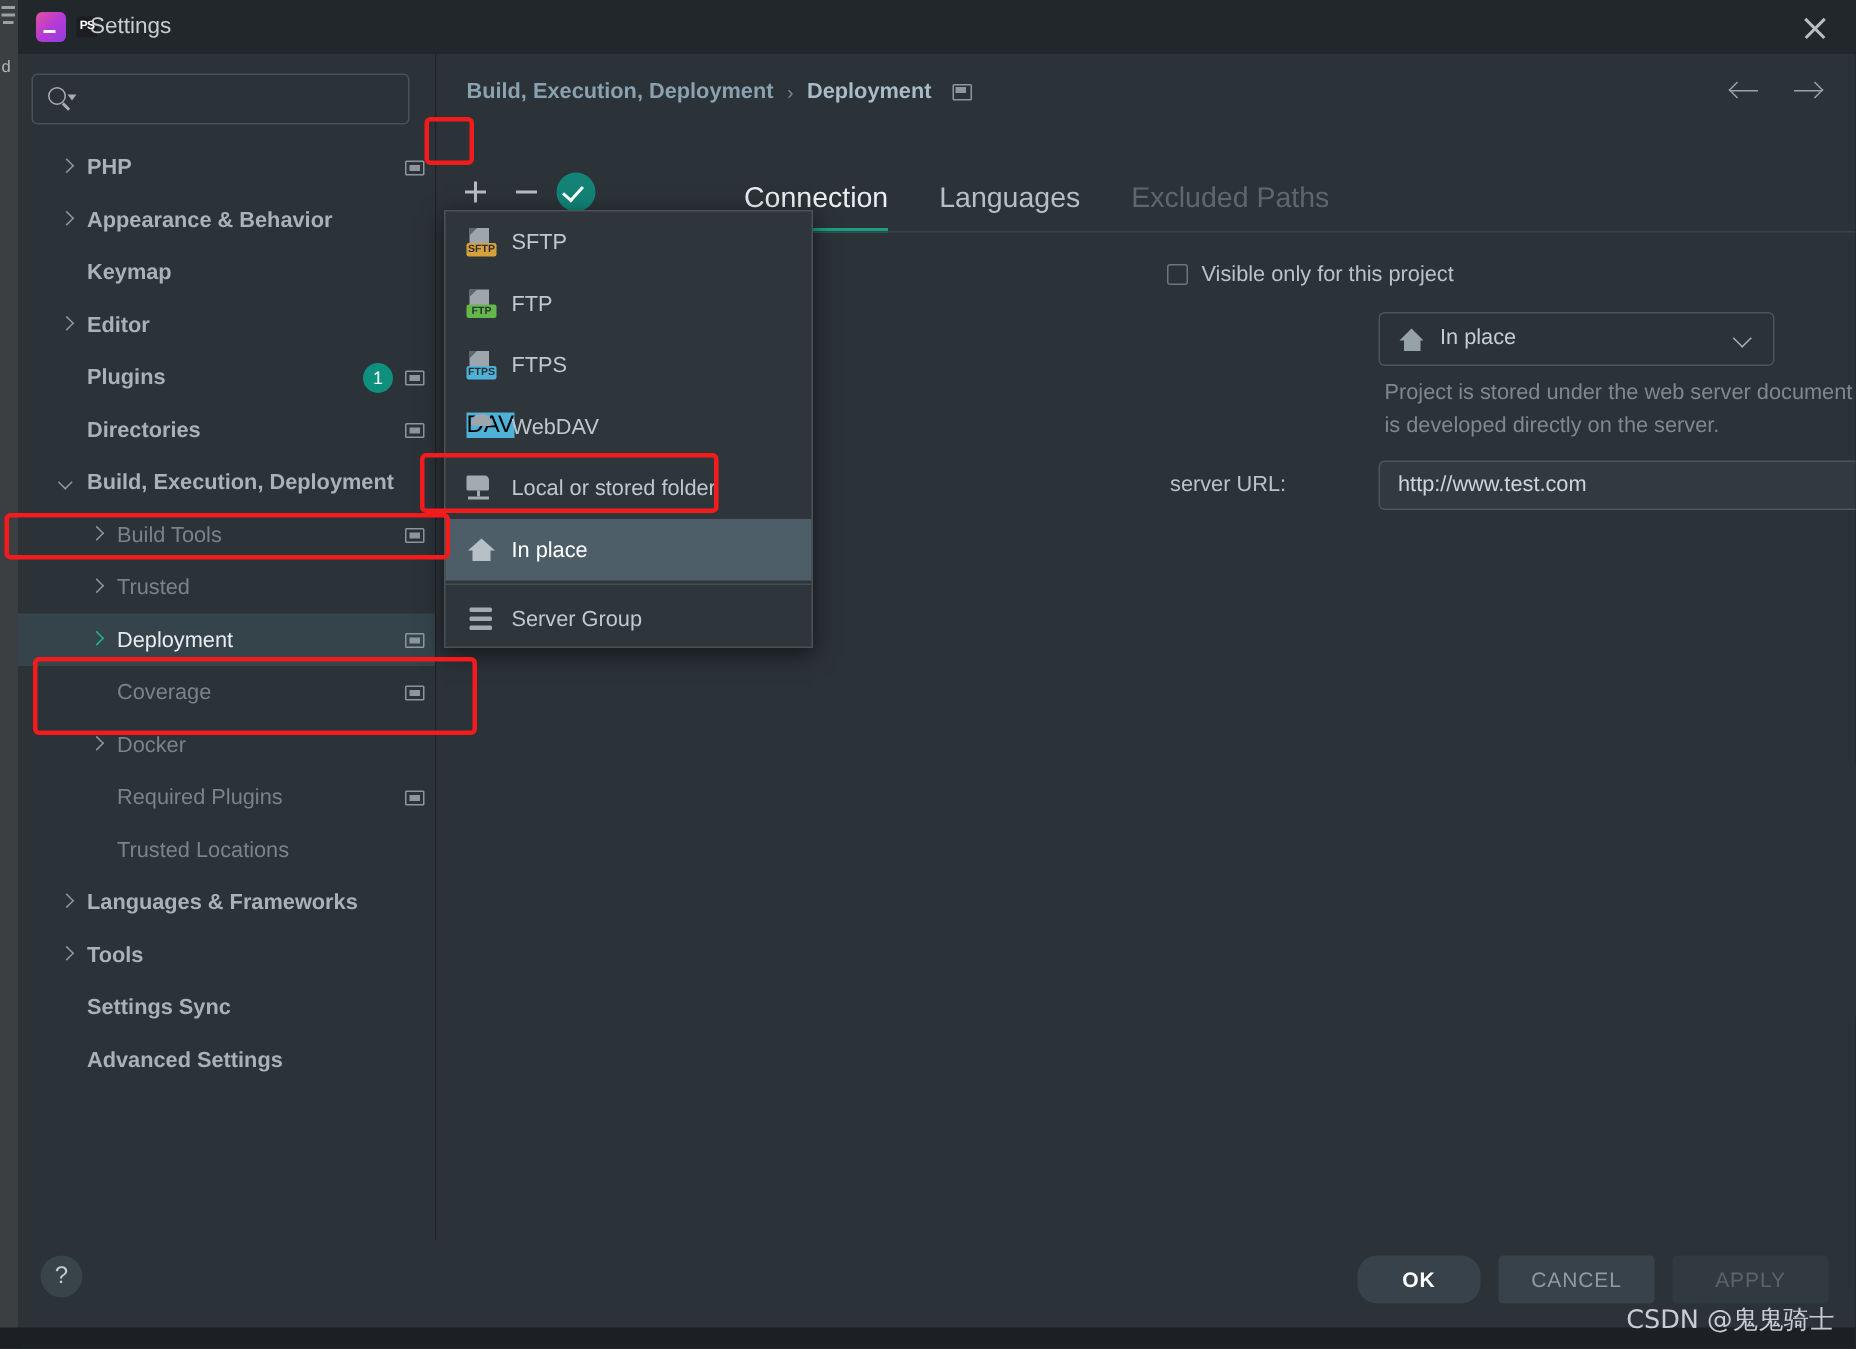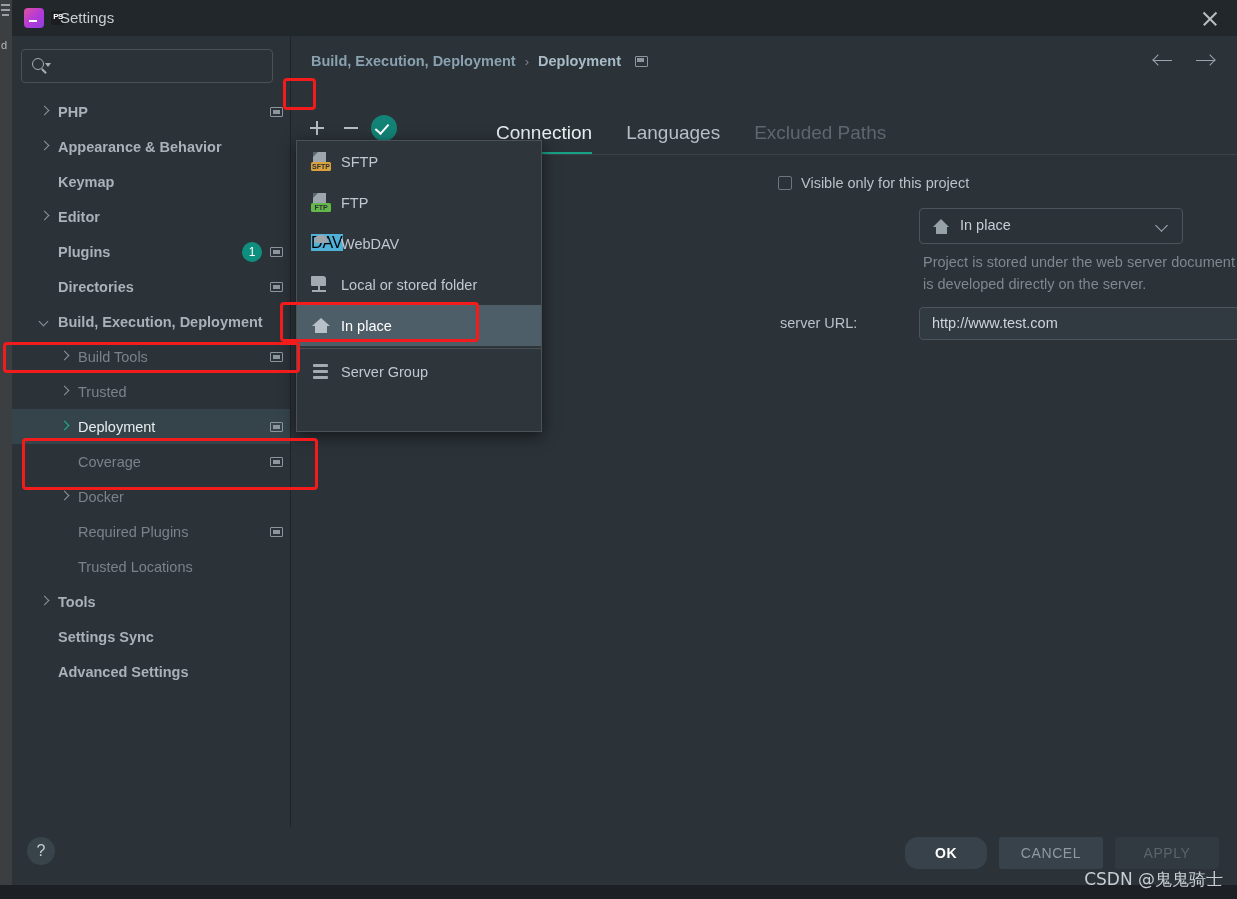--- a/index.html
+++ b/index.html
@@ -403,20 +403,24 @@
           </div>
           <div class="tree-row">
             <span class="tree-label lvl-sub" style="color: rgb(121, 131, 138); margin-left: 66px;">Required Plugins</span>
             <div class="mod-icon" style="left: 258px; top: 13px;"></div>
           </div>
           <div class="tree-row">
             <span class="tree-label lvl-sub" style="color: rgb(121, 131, 138); margin-left: 66px;">Trusted Locations</span>
           </div>
           <div class="tree-row">
             <div class="arrow right" style="left: 28px;"></div>
+            <span class="tree-label lvl-top" style="margin-left: 46px;">Languages &amp; Frameworks</span>
+          </div>
+          <div class="tree-row">
+            <div class="arrow right" style="left: 28px;"></div>
             <span class="tree-label lvl-top" style="margin-left: 46px;">Tools</span>
           </div>
           <div class="tree-row">
             <span class="tree-label lvl-top" style="margin-left: 46px;">Settings Sync</span>
           </div>
           <div class="tree-row">
             <span class="tree-label lvl-top" style="margin-left: 46px;">Advanced Settings</span>
           </div>
         </div>
     </div>
@@ -498,20 +502,28 @@
         </div>
         <div class="popup-item">
           <span class="pico doc-ico">
             <span class="page"></span>
             <span class="fold"></span>
             <span class="tag tag-ftp">FTP</span>
           </span>
           <span class="mi-label">FTP</span>
         </div>
         <div class="popup-item">
+          <span class="pico doc-ico">
+            <span class="page"></span>
+            <span class="fold"></span>
+            <span class="tag tag-ftps">FTPS</span>
+          </span>
+          <span class="mi-label">FTPS</span>
+        </div>
+        <div class="popup-item">
           <span class="pico dav-ico"><span class="cloud"></span><span class="tag tag-dav">DAV</span></span>
           <span class="mi-label">WebDAV</span>
         </div>
         <div class="popup-item">
           <span class="pico folder-ico">
             <span class="fbox"></span>
             <span class="stem"></span>
             <span class="base2"></span>
           </span>
           <span class="mi-label">Local or stored folder</span>

